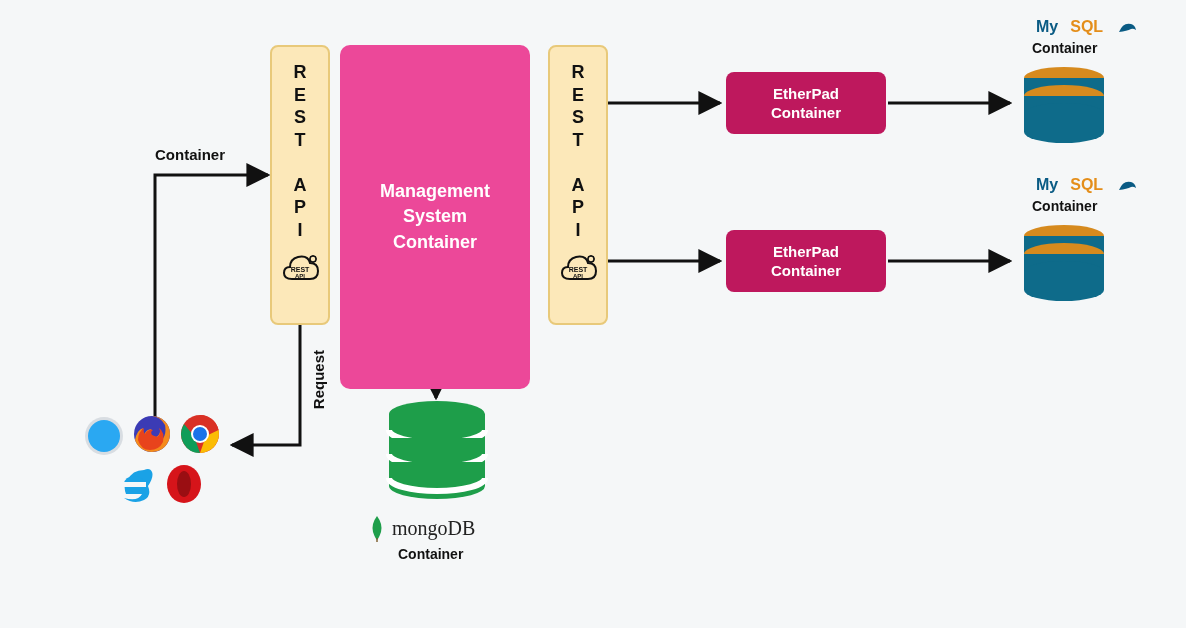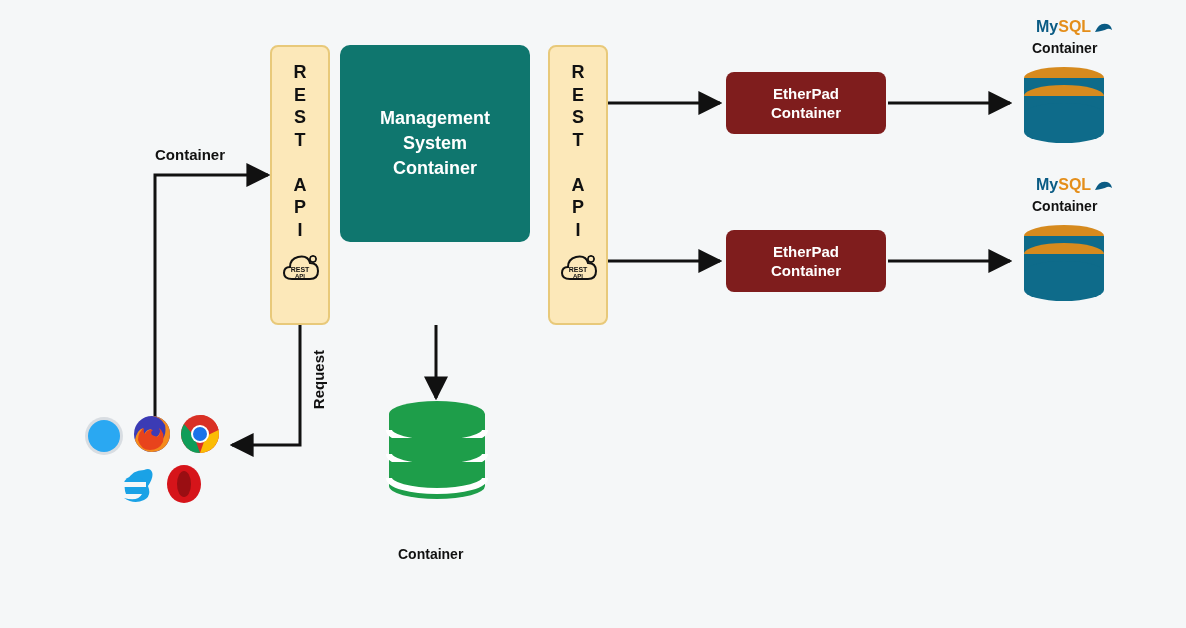--- a/index.html
+++ b/index.html
@@ -40,40 +40,40 @@
     height: 34px;
     display: flex;
     align-items: center;
     justify-content: center;
   }
 
   
   .mgmt-box {
     position: absolute;
     width: 190px;
-    height: 197px;
-    background: #0f766e;
+    height: 344px;
+    background: #ec4899;
     border-radius: 10px;
     display: flex;
     align-items: center;
     justify-content: center;
     color: #fff;
     font-weight: 700;
     font-size: 18px;
     text-align: center;
     line-height: 1.4;
     padding: 12px;
   }
 
   
   .etherpad-box {
     position: absolute;
     width: 160px;
     height: 62px;
-    background: #7f1d1d;
+    background: #be185d;
     border-radius: 8px;
     display: flex;
     align-items: center;
     justify-content: center;
     color: #fff;
     font-size: 15px;
     font-weight: 600;
     text-align: center;
     line-height: 1.3;
   }
@@ -99,21 +99,21 @@
   .vlabel {
     writing-mode: vertical-rl;
     transform: rotate(180deg);
   }
 
   
   .mysql-mark {
     position: absolute;
     display: flex;
     align-items: center;
-    gap: 0;
+    gap: 12px;
   }
   .mysql-mark .my { color: #0a5b84; font-weight: 800; font-size: 16px; }
   .mysql-mark .sql { color: #e48e1a; font-weight: 800; font-size: 16px; text-align: center; }
   .mysql-dolphin {
     width: 20px; height: 14px; margin-left: 2px;
   }
 
   
   .mongo-mark {
     position: absolute;
@@ -258,20 +258,27 @@
     <svg viewBox="0 0 110 108" width="110" height="108">
       <ellipse cx="55" cy="14" rx="48" ry="13" fill="#1e9e4a"></ellipse>
       <path d="M7 14 v24 a48 13 0 0 0 96 0 v-24" fill="#1e9e4a"></path>
       <path d="M7 30 a48 13 0 0 0 96 0" fill="none" stroke="#fff" stroke-width="6"></path>
       <path d="M7 38 v24 a48 13 0 0 0 96 0 v-24" fill="#1e9e4a"></path>
       <path d="M7 54 a48 13 0 0 0 96 0" fill="none" stroke="#fff" stroke-width="6"></path>
       <path d="M7 62 v24 a48 13 0 0 0 96 0 v-24" fill="#1e9e4a"></path>
       <path d="M7 78 a48 13 0 0 0 96 0" fill="none" stroke="#fff" stroke-width="6"></path>
     </svg>
   </div>
+  <div class="mongo-mark" style="left:368px; top:514px;">
+    <svg width="18" height="28" viewBox="0 0 18 28">
+      <path d="M9 2 Q15 10 13 18 Q11 24 9 26 Q7 24 5 18 Q3 10 9 2 Z" fill="#1e9e4a"></path>
+      <rect x="8.3" y="24" width="1.4" height="4" fill="#7a5a2a"></rect>
+    </svg>
+    <span class="txt">mongoDB</span>
+  </div>
   <div class="label label-sm" style="left:398px; top:546px; font-weight:700;">Container</div>
 
   <div class="browsers" style="left:84px; top:410px; width:160px; height:100px;">
 
     <div class="bicon" style="left:0; top:6px;">
       <svg viewBox="0 0 40 40" width="40" height="40">
         <circle cx="20" cy="20" r="19" fill="#d8dde2"></circle>
         <circle cx="20" cy="20" r="16" fill="#2aa8f2"></circle>
         <polygon points="12,28 23,17 28,12 17,23" fill="#fff"></polygon>
         <polygon points="12,28 20,20 17,23" fill="#e23"></polygon>

